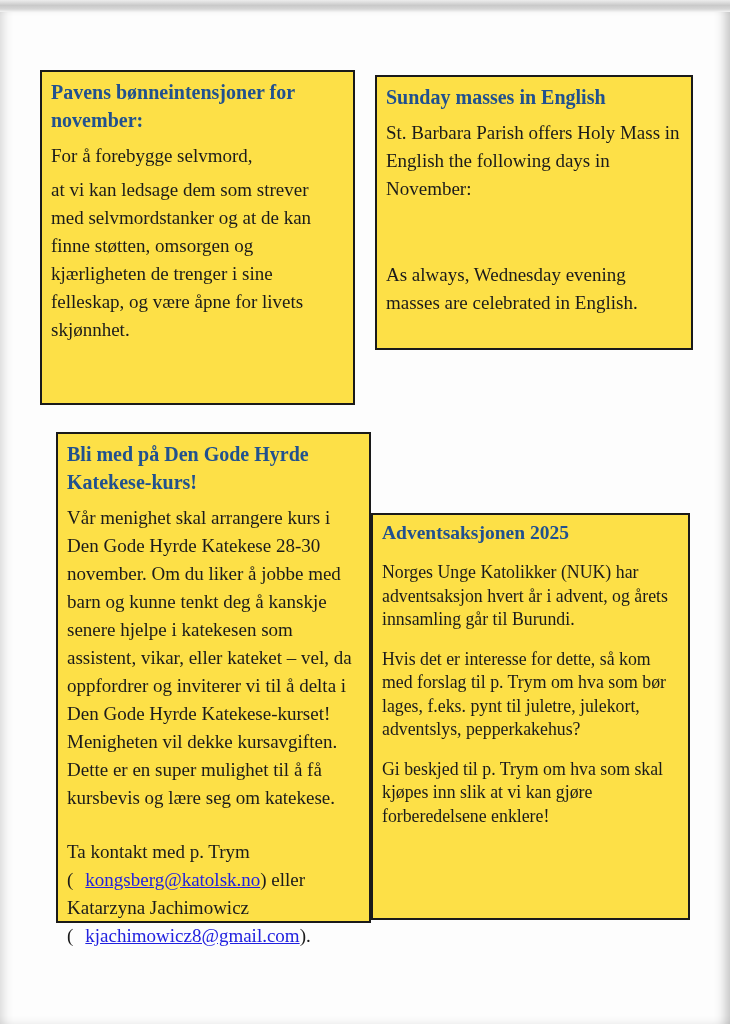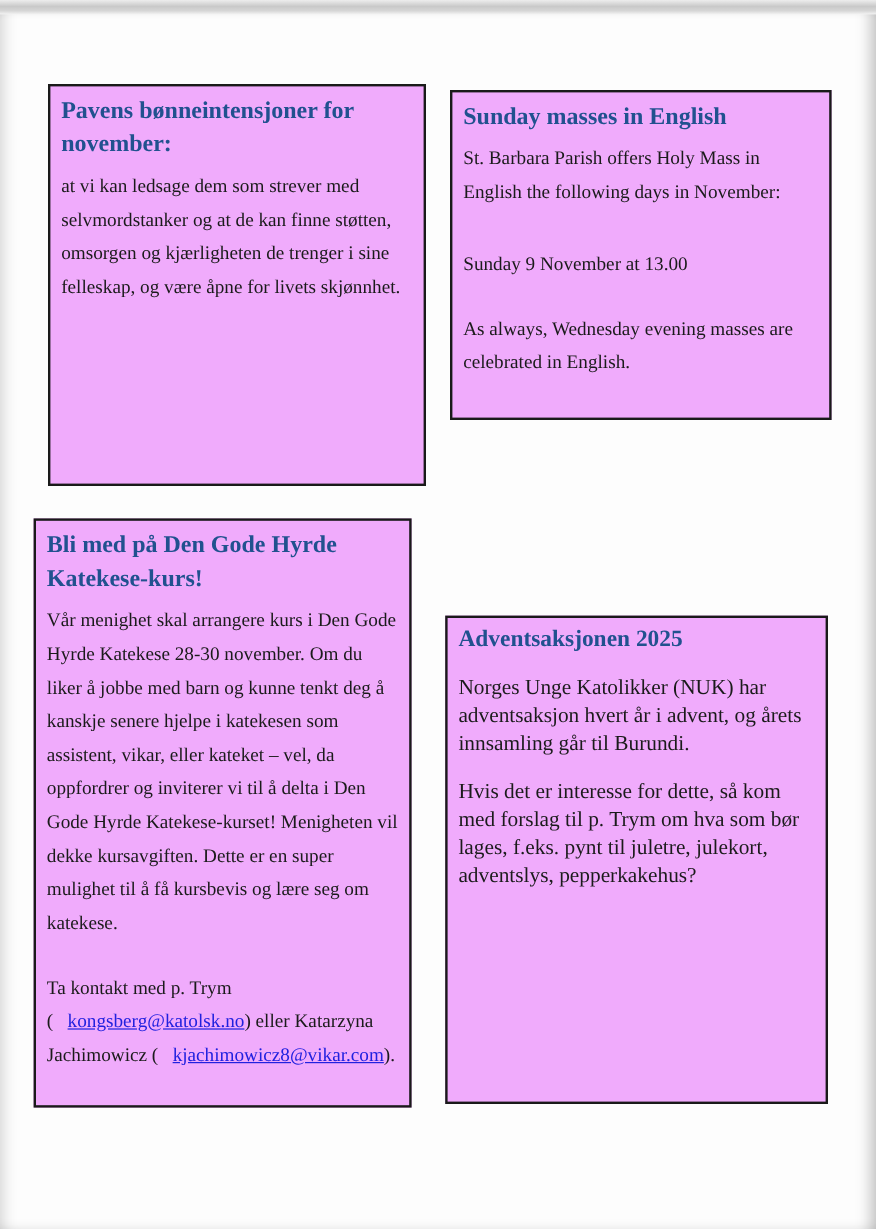--- a/index.html
+++ b/index.html
@@ -21,39 +21,39 @@
       inset -16px 0 12px -12px rgba(0,0,0,0.25),
       inset 0 -10px 10px -10px rgba(0,0,0,0.10);
   }
   .photo-top-strip {
     position: absolute; left: 0; top: 0; width: 730px; height: 12px;
     background: linear-gradient(to bottom, #ededed 0%, #c9c9c9 45%, #d6d6d6 75%, #f4f4f4 100%);
   }
   .box {
     position: absolute;
     border: 2px solid var(--border, #1a1a1a);
-    background: #f0abfc;
+    background: #fde047;
     padding: 6px 9px 0 9px;
     box-sizing: border-box;
   }
   .box-papal     { left: 40px;  top: 70px;  width: 315px; height: 335px; }
   .box-masses    { left: 375px; top: 75px;  width: 318px; height: 275px; }
-  .box-katekese  { left: 28px;  top: 432px; width: 315px; height: 491px; }
+  .box-katekese  { left: 56px;  top: 432px; width: 315px; height: 491px; }
   .box-advent    { left: 371px; top: 513px; width: 319px; height: 407px; }
 
   .box h2 {
     margin: 0 0 8px 0;
     font-size: 20px;
     line-height: 28px;
     font-weight: bold;
     color: var(--heading, #21518F);
   }
   .box p {
     margin: 0 0 6px 0;
-    font-size: 16px;
+    font-size: 19px;
     line-height: 28px;
   }
   .box p.line { margin: 0; }
   .blank-line { height: 26px; }
   .contact { margin-top: 26px !important; }
 
   .box-advent h2 { font-size: 19.5px; line-height: 24px; margin-bottom: 6px; font-family: Liberation Serif, serif; }
   .box-advent p  { font-size: 17.8px; line-height: 23.5px; margin: 16px 0 6px 0; }
 
   a.email-link {
@@ -64,36 +64,37 @@
   }
 </style>
 </head>
 <body>
 
 <div class="page">
   <div class="photo-top-strip"></div>
 
   <section class="box box-papal">
     <h2>Pavens bønneintensjoner for november:</h2>
+    <p>For å forebygge selvmord,</p>
     <p>at vi kan ledsage dem som strever med selvmordstanker og at de kan finne støtten, omsorgen og kjærligheten de trenger i sine felleskap, og være åpne for livets skjønnhet.</p>
   </section>
 
   <section class="box box-masses">
     <h2>Sunday masses in English</h2>
     <p>St. Barbara Parish offers Holy Mass in English the following days in November:</p>
     <div class="blank-line"></div>
-    <p class="line">Sunday 9 November at 13.00</p>
     <div class="blank-line"></div>
     <p>As always, Wednesday evening masses are celebrated in English.</p>
   </section>
 
   <section class="box box-katekese">
     <h2>Bli med på Den Gode Hyrde Katekese-kurs!</h2>
     <p>Vår menighet skal arrangere kurs i Den Gode Hyrde Katekese 28-30 november. Om du liker å jobbe med barn og kunne tenkt deg å kanskje senere hjelpe i katekesen som assistent, vikar, eller kateket – vel, da oppfordrer og inviterer vi til å delta i Den Gode Hyrde Katekese-kurset! Menigheten vil dekke kursavgiften. Dette er en super mulighet til å få kursbevis og lære seg om katekese.</p>
-    <p class="contact"><span>Ta kontakt med p. Trym (</span><a class="email-link" href="#">kongsberg@katolsk.no</a><span>) eller Katarzyna Jachimowicz (</span><a class="email-link" href="#">kjachimowicz8@vikar.com</a><span>).</span></p>
+    <p class="contact"><span>Ta kontakt med p. Trym (</span><a class="email-link" href="#">kongsberg@katolsk.no</a><span>) eller Katarzyna Jachimowicz (</span><a class="email-link" href="#">kjachimowicz8@gmail.com</a><span>).</span></p>
   </section>
 
   <section class="box box-advent">
     <h2>Adventsaksjonen 2025</h2>
     <p>Norges Unge Katolikker (NUK) har adventsaksjon hvert år i advent, og årets innsamling går til Burundi.</p>
     <p>Hvis det er interesse for dette, så kom med forslag til p. Trym om hva som bør lages, f.eks. pynt til juletre, julekort, adventslys, pepperkakehus?</p>
+    <p>Gi beskjed til p. Trym om hva som skal kjøpes inn slik at vi kan gjøre forberedelsene enklere!</p>
   </section>
 </div>
 
 </body></html>

